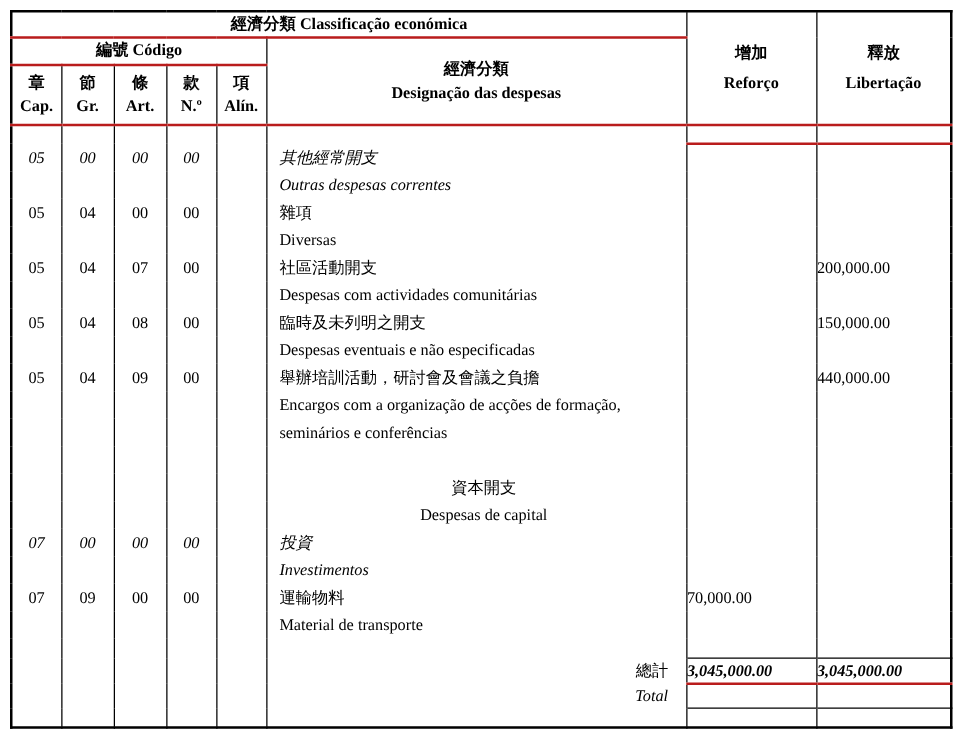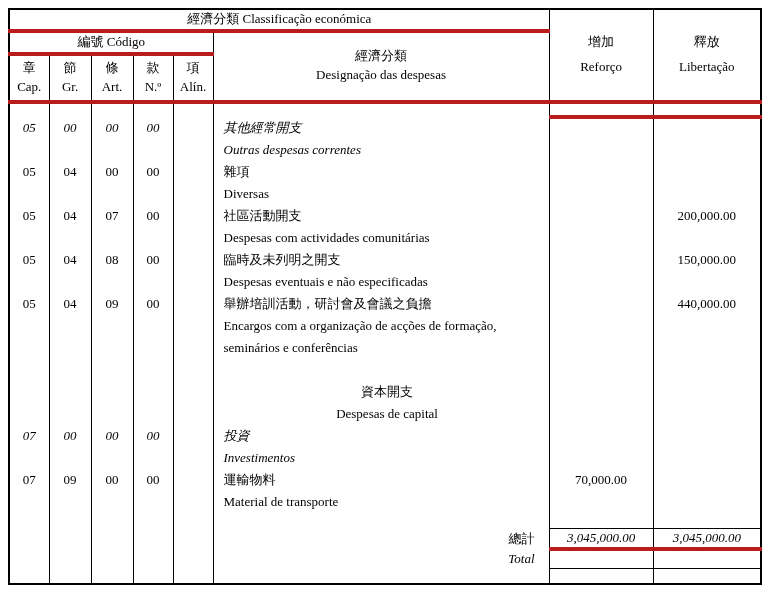--- a/index.html
+++ b/index.html
@@ -26,28 +26,28 @@
   }
   tr.hA { height: 18px; }
   tr.hB { height: 22px; }
   tr.hC { height: 48px; }
   tr.hD { height: 15px; }
   tr.body { height: 22px; }
   tr.spacer { height: 16px; }
   tr.trow1 { height: 20px; }
   tr.trow2 { height: 20px; }
   tr.trow3 { height: 15px; }
-  .bb { border-bottom: 4px solid #b91c1c; }
+  .bb { border-bottom: 2px solid #b91c1c; font-weight: bold; }
   .bt { border-top: 1px solid #000; }
   .center { text-align: center; }
   .hcell { text-align: center; line-height: 1.45; }
   .code { text-align: center; }
   .desc { text-align: left; padding-left: 10px; }
   .desc.center { text-align: center; padding-left: 12px; }
-  .amount { text-align: center; padding-right: 0; }
+  .amount { text-align: left; padding-right: 0; }
   .right { text-align: right; padding-right: 14px; }
   .italic { font-style: italic; }
   .bold { font-weight: normal; }
   .hgap { height: 6px; display: block; }
 </style>
 </head>
 <body>
 
 <div class="sheet">
   <table class="budget">

